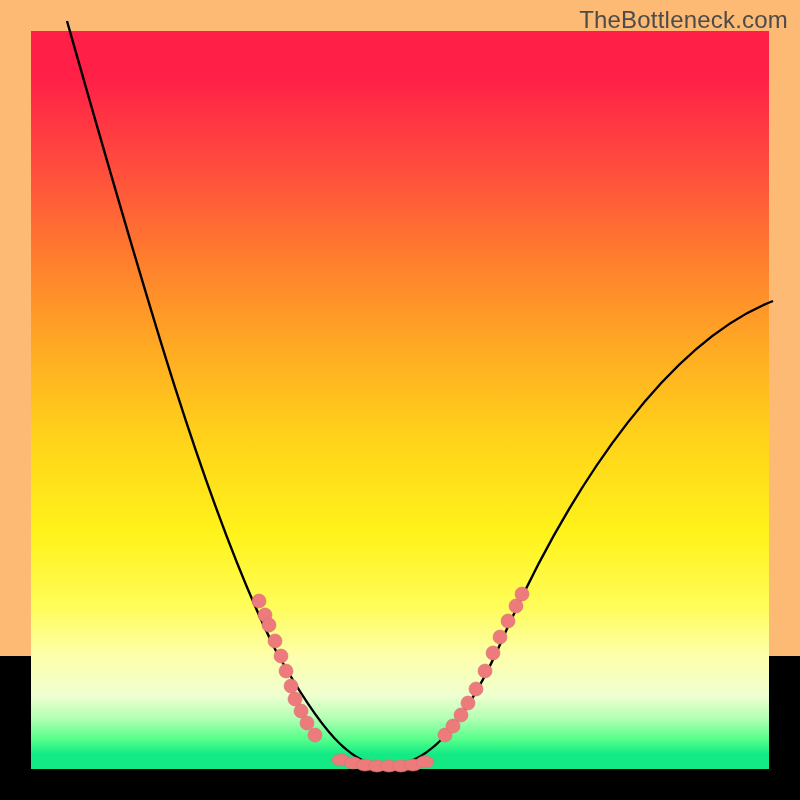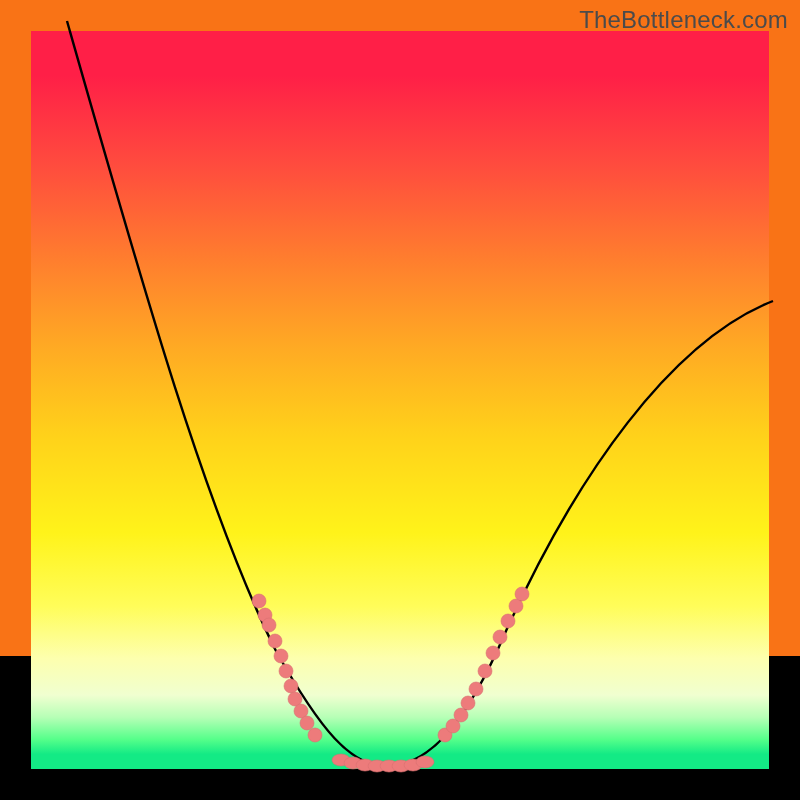--- a/index.html
+++ b/index.html
@@ -8,21 +8,21 @@
     width: 800px;
     height: 800px;
     overflow: hidden;
     background: #000;
     font-family: Arial, Helvetica, sans-serif;
   }
   .frame {
     position: absolute;
     left: 0; top: 0;
     width: 800px; height: 656px;
-    background: #f97316;
+    background: #fdba74;
   }
   .plot {
     position: absolute;
     left: 31px;
     top: 31px;
     width: 738px;
     height: 738px;
     background: linear-gradient(to bottom,
       #ff1f47 0%,
       #ff1f47 6%,

